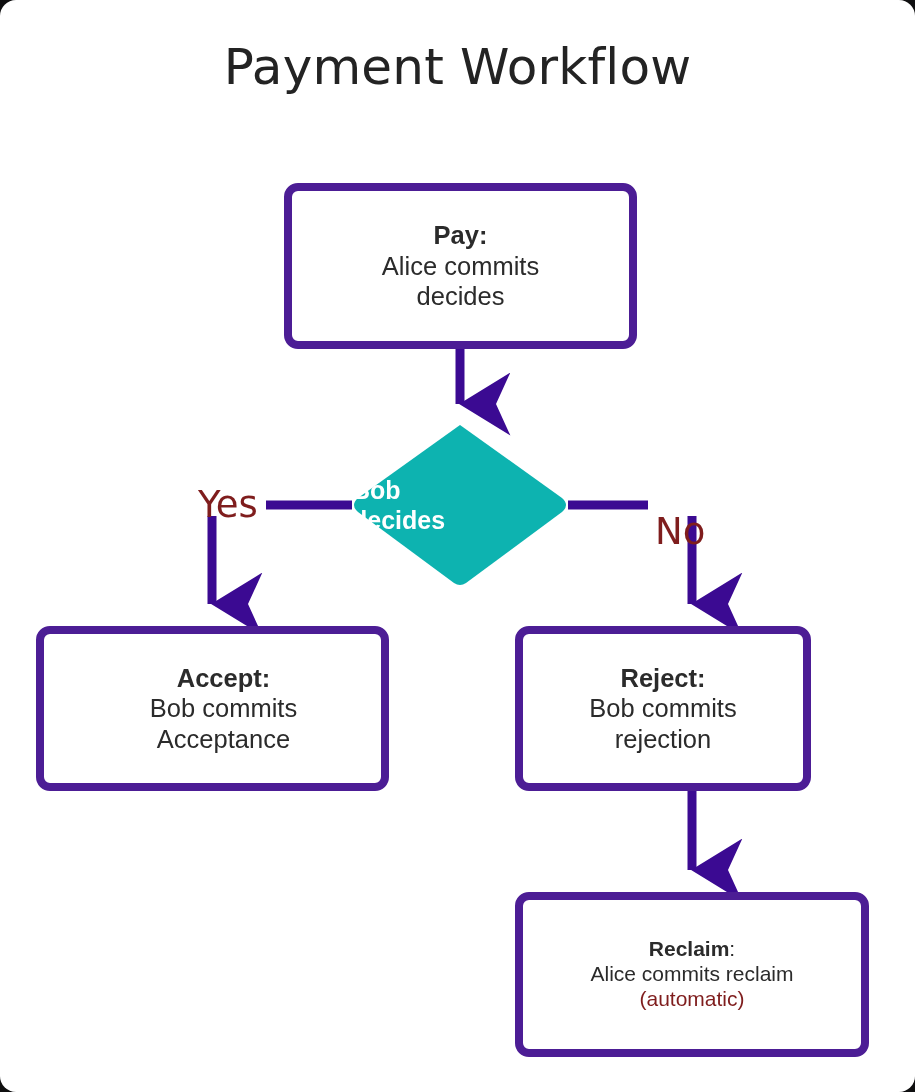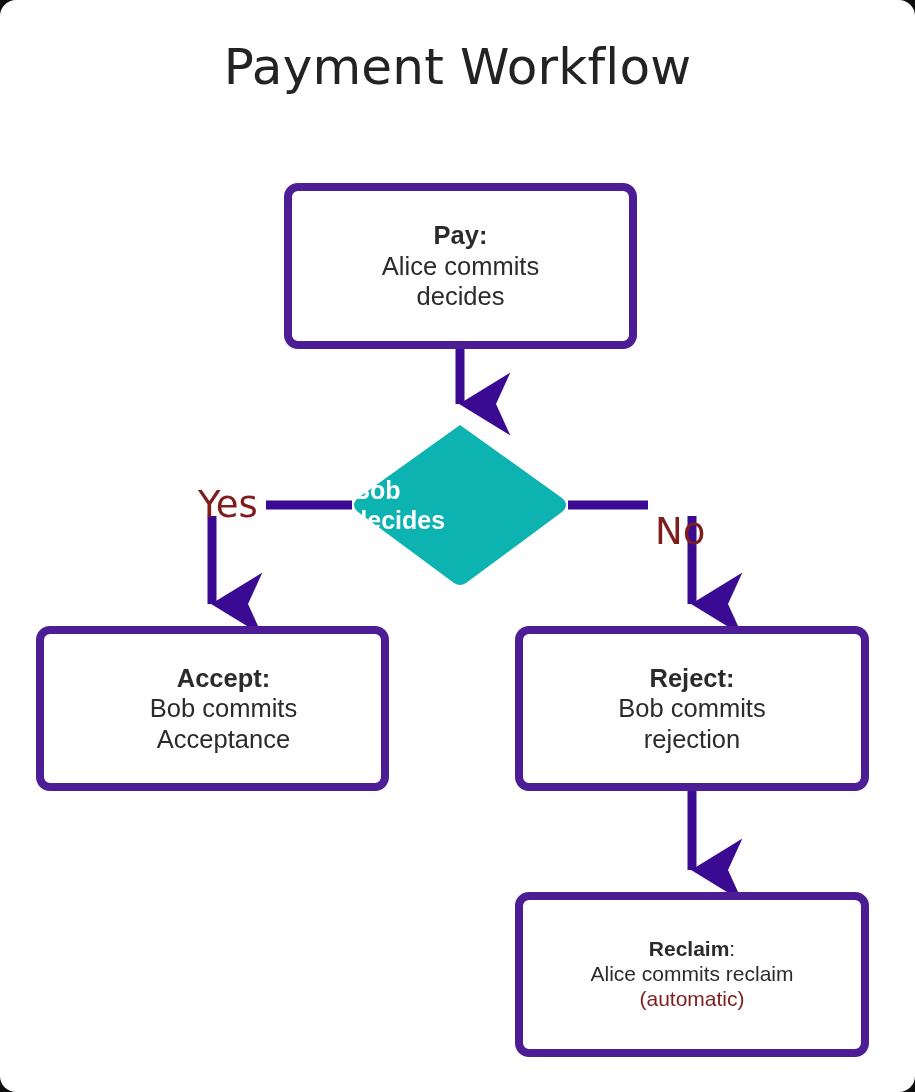--- a/index.html
+++ b/index.html
@@ -83,21 +83,21 @@
     left: 36px;
     top: 626px;
     width: 353px;
     height: 165px;
     font-size: 25.5px;
     padding-left: 22px;
   }
   #node-reject {
     left: 515px;
     top: 626px;
-    width: 354px;
+    width: 296px;
     height: 165px;
     font-size: 25.5px;
     align-items: center;
   }
   #node-reclaim {
     left: 515px;
     top: 892px;
     width: 354px;
     height: 165px;
     font-size: 21px;

